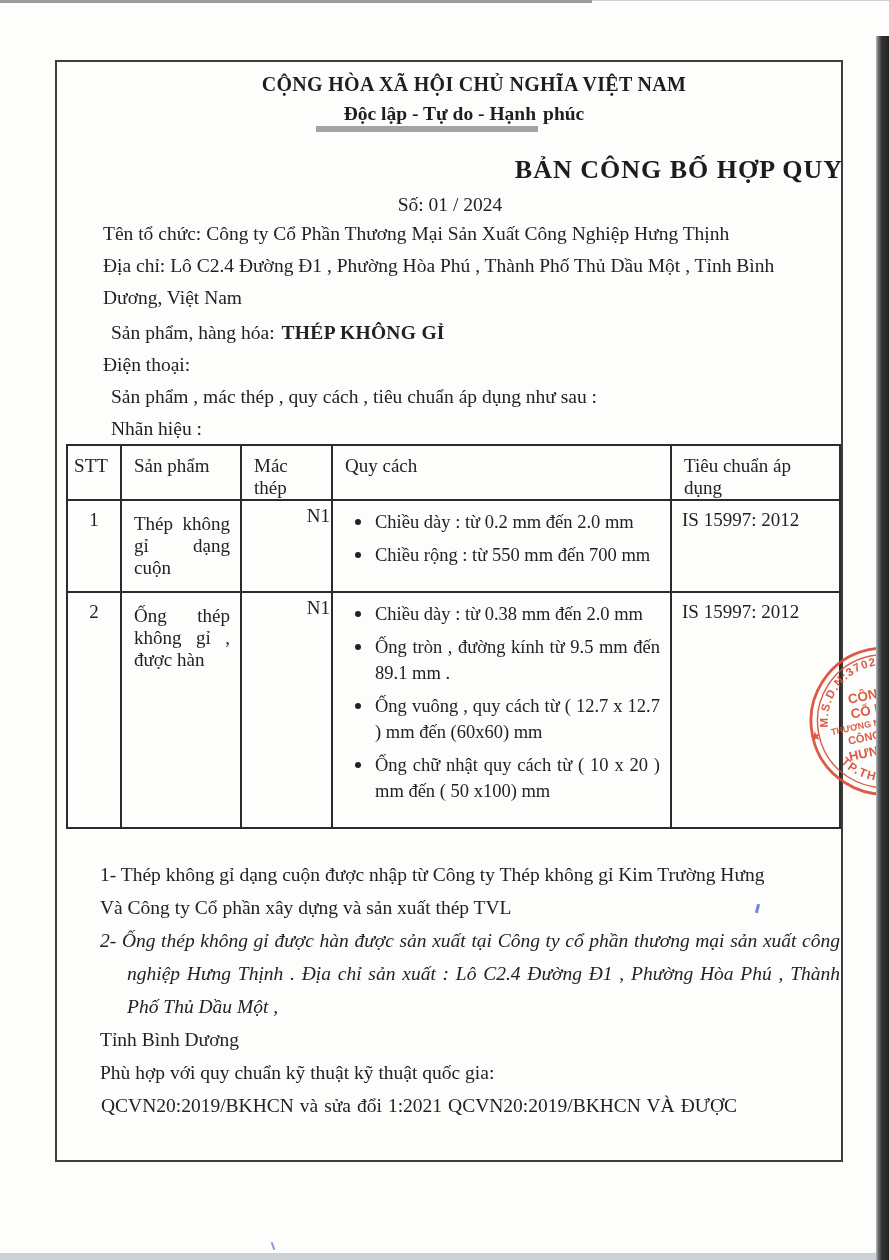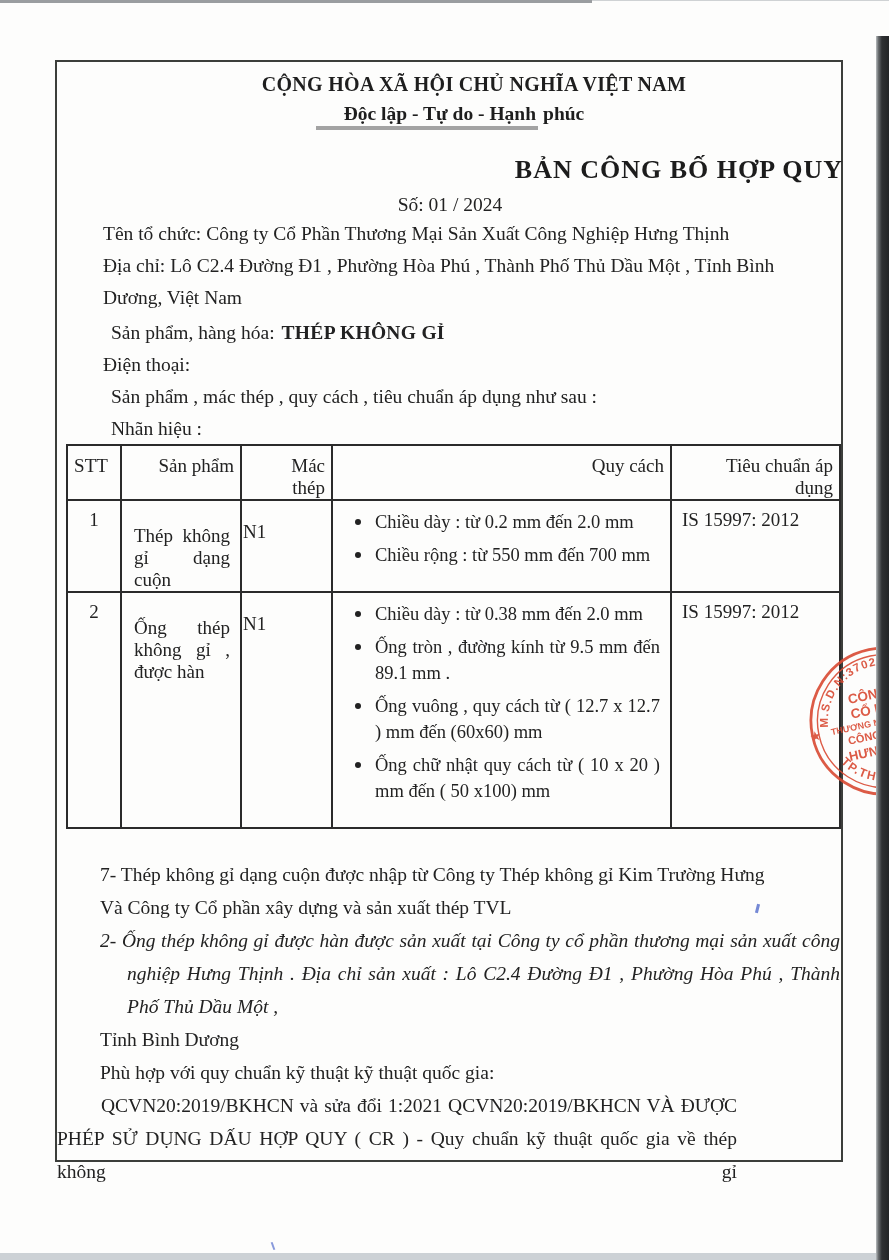--- a/index.html
+++ b/index.html
@@ -26,21 +26,21 @@
   
   .frame{
     position:absolute;left:55px;top:60px;width:788px;height:1102px;
     border:2px solid #3c3e3b;box-sizing:border-box;
   }
 
   
   .doc-header{position:absolute;left:57px;top:73px;width:786px;text-align:center;}
   .national-title{font-size:20px;font-weight:bold;letter-spacing:.3px;color:#1e1e1e;padding-left:48px;}
   .motto{font-size:19.5px;font-weight:bold;margin-top:7px;color:#1e1e1e;}
-  .motto-underlined{border-bottom:4px solid #a3a3a3;padding:0 2px 2px 28px;margin-top:38px;}
+  .motto-underlined{border-bottom:6px solid #a3a3a3;padding:0 2px 2px 28px;margin-top:38px;}
   .motto-tail{margin-left:5px;}
   .doc-title{font-size:26px;font-weight:bold;letter-spacing:1px;margin-top:30px;color:#1c1c1c;text-align:right;}
   .doc-number{font-size:19.5px;margin-top:9px;}
 
   
   .info-block{position:absolute;left:103px;top:218px;width:694px;font-size:19.5px;line-height:32px;}
   .info-line{white-space:normal;}
   .indented{margin-left:8px;}
   .product-line{margin-top:3px;}
   .product-value{font-weight:bold;margin-left:7px;letter-spacing:.3px;}
@@ -51,25 +51,25 @@
     border-collapse:collapse;table-layout:fixed;width:773px;
     font-size:19px;
   }
   .doc-table td,.doc-table th{
     border:2px solid #2b2b2b;vertical-align:top;font-weight:normal;
     box-sizing:border-box;overflow:hidden;
   }
   tr.hdr-row{height:44px;}
   tr.row-1{height:92px;}
   tr.row-2{height:236px;}
-  .doc-table th{text-align:right;padding:9px 6px 0 12px;}
+  .doc-table th{text-align:left;padding:9px 6px 0 12px;}
   .doc-table th.c{text-align:center;padding-left:0;}
   td.c-stt{text-align:center;padding-top:8px;}
-  td.c-prod{padding:24px 10px 0 12px;text-align:justify;}
-  td.c-grade{text-align:left;padding-top:20px;}
+  td.c-prod{padding:12px 10px 0 12px;text-align:justify;}
+  td.c-grade{text-align:right;padding-top:4px;}
   td.c-std{padding:8px 6px 0 10px;}
   td.c-specs{padding:4px 8px 0 10px;}
   .spec-list{list-style:none;margin:4px 0 0 0;padding:0 2px 0 6px;}
   .spec-item{
     position:relative;padding-left:26px;margin-bottom:7px;
     font-size:18.5px;line-height:26px;text-align:justify;
   }
   .spec-item::before{
     content:"";position:absolute;left:6px;top:10px;width:6px;height:6px;
     border-radius:50%;background:#222;
@@ -153,28 +153,27 @@
             <li class="spec-item">Ống vuông , quy cách từ ( 12.7 x 12.7 ) mm đến (60x60) mm</li>
             <li class="spec-item">Ống chữ nhật quy cách từ ( 10 x 20 ) mm đến ( 50 x100) mm</li>
           </ul>
         </td>
         <td class="c-std">IS 15997: 2012</td>
       </tr>
     </tbody>
   </table>
 
   <div class="notes-block">
-    <div>7-  Thép không gỉ dạng cuộn được nhập từ Công ty Thép không gỉ Kim Trường Hưng</div>
+    <div>1-  Thép không gỉ dạng cuộn được nhập từ Công ty Thép không gỉ Kim Trường Hưng</div>
     <div>Và Công ty Cổ phần xây dựng và sản xuất thép TVL</div>
     <div class="note-hang">2-  Ống thép không gỉ được hàn được sản xuất tại Công ty cổ phần thương mại sản xuất công nghiệp Hưng Thịnh . Địa chỉ sản xuất : Lô C2.4 Đường Đ1 , Phường Hòa Phú , Thành Phố Thủ Dầu Một ,</div>
     <div>Tỉnh Bình Dương</div>
     <div>Phù hợp với quy chuẩn kỹ thuật kỹ thuật quốc gia:</div>
     <div class="qcvn-block">
       <div class="qcvn-l1">QCVN20:2019/BKHCN và sửa đổi 1:2021 QCVN20:2019/BKHCN VÀ ĐƯỢC</div>
-      <div class="qcvn-l2">PHÉP SỬ DỤNG DẤU HỢP QUY ( CR ) -  Quy chuẩn kỹ thuật quốc gia về thép không gỉ</div>
     </div>
   </div>
 
   <div class="stamp">
     <svg width="240" height="240" viewBox="0 0 240 240">
       <g transform="rotate(-12 120 120)" fill="#d94a33" stroke="none" font-family="Liberation Sans, DejaVu Sans, sans-serif" font-weight="bold">
         <circle cx="120" cy="120" r="73" fill="none" stroke="#d94a33" stroke-width="2.8"></circle>
         <circle cx="120" cy="120" r="66.5" fill="none" stroke="#d94a33" stroke-width="1.4"></circle>
         <defs>
           <path id="arcTop" d="M 64,120 A 56,56 0 1 1 176,120" fill="none"></path>

